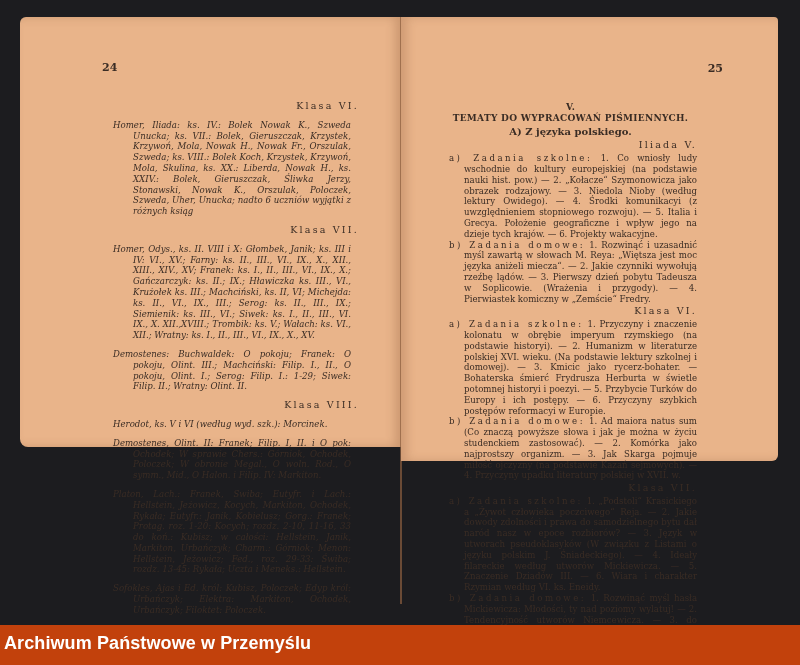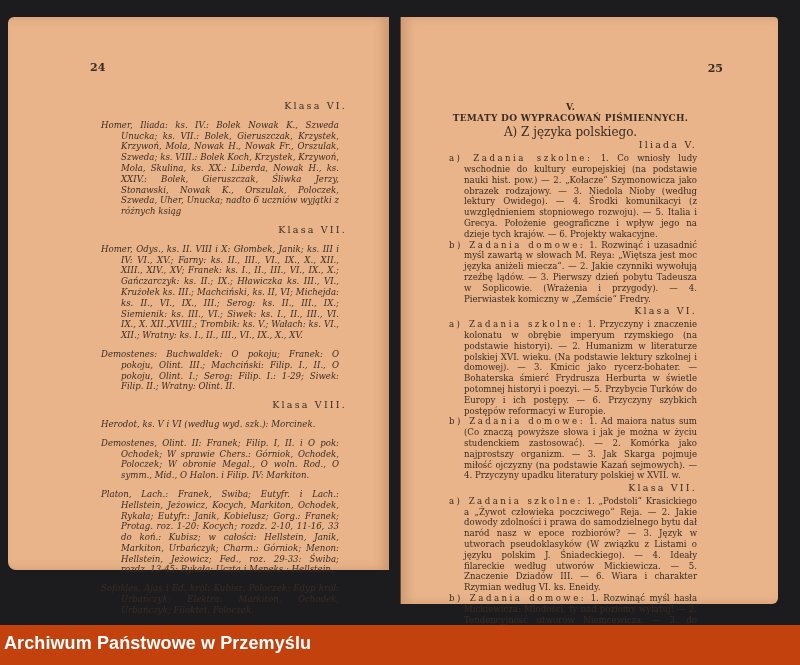--- a/index.html
+++ b/index.html
@@ -1,35 +1,35 @@
 <!DOCTYPE html>
 <html><head>
 <meta charset="utf-8">
 <style>
   html, body { margin:0; padding:0; }
   body { width:800px; height:665px; background:#1b1b1d; position:relative; overflow:hidden;
          font-family:"DejaVu Serif", serif; }
   .scan { position:absolute; left:0; top:0; width:800px; height:625px; background:#1c1c1f; }
   .page { position:absolute; background:#e9b48a; color:#3a2c24; }
-  .page.left { left:8px; top:17px; width:381px; height:553px; border-radius:6px 0 0 8px;
+  .page.left { left:20px; top:17px; width:381px; height:430px; border-radius:6px 0 0 8px;
                box-shadow: inset -6px 0 10px rgba(120,70,40,0.25); }
-  .page.right { left:401px; top:17px; width:377px; height:587px; border-radius:0 4px 6px 0;
+  .page.right { left:401px; top:17px; width:377px; height:444px; border-radius:0 4px 6px 0;
                 box-shadow: inset 6px 0 10px rgba(120,70,40,0.22); }
   .gutter { position:absolute; left:400px; top:17px; width:2px; height:587px; background:#8c5e3f; opacity:0.7; }
   .page-num { position:absolute; font-size:11px; font-weight:bold; }
   .left .page-num { left:82px; top:44px; }
   .right .page-num { right:55px; top:45px; }
   .content { position:absolute; font-size:8.6px; line-height:10.8px; text-align:justify; }
   .left .content { left:85px; top:82px; width:254px; }
   .right .content { left:43px; top:85px; width:253px; }
   .klasa { text-align:right; letter-spacing:2.2px; font-size:9.5px; margin:2px 0 2px; }
   .entry { padding-left:20px; text-indent:-20px; margin:8px;font-style:italic; }
   .center { text-align:center; }
   .title { font-weight:bold; font-size:9px; letter-spacing:0.3px; }
-  .sub { font-weight:normal; font-size:12px; margin:3px 0; }
+  .sub { font-weight:bold; font-size:10px; margin:3px 0; }
   .task { padding-left:20px; text-indent:-15px; margin:0; }
   .spaced { letter-spacing:2.5px; }
   .footer { position:absolute; left:0; top:625px; width:800px; height:40px; background:#c2410c; }
   .footer-text { position:absolute; left:4px; top:8px; color:#fff; font-family:"Liberation Sans", sans-serif;
                  font-weight:bold; font-size:18px; letter-spacing:0.1px; }
 </style>
 </head>
 <body>
 
 <div class="scan"></div>

